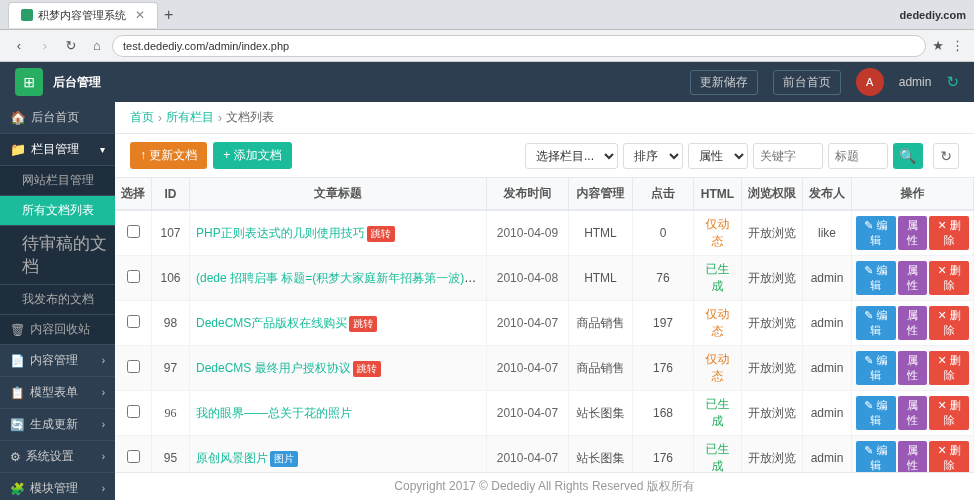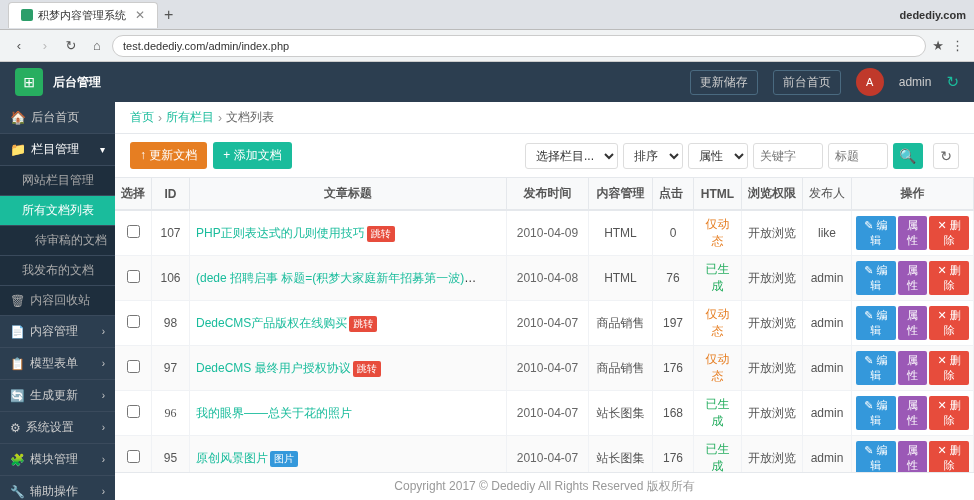--- a/index.html
+++ b/index.html
@@ -63,21 +63,21 @@
         <span style="font-size:13px;">📁</span>
         <span>栏目管理</span>
         <span style="margin-left:auto;font-size:10px;">▾</span>
       </div>
       <div style="padding:6px 8px 6px 22px;display:flex;align-items:center;cursor:pointer;color:#aaa;font-size:12px;border-bottom:1px solid #3a4a5c;background:#1e2e3d;">
         <span>网站栏目管理</span>
       </div>
       <div style="padding:6px 8px 6px 22px;display:flex;align-items:center;cursor:pointer;color:#fff;font-size:12px;border-bottom:1px solid #3a4a5c;background:#1abc9c;">
         <span>所有文档列表</span>
       </div>
-      <div style="padding:6px 8px 6px 22px;display:flex;align-items:center;cursor:pointer;color:#aaa;font-size:12px;border-bottom:1px solid #3a4a5c;background:#1e2e3d;justify-content:flex-end;">
+      <div style="padding:6px 8px 6px 22px;display:flex;align-items:center;cursor:pointer;color:#aaa;font-size:17px;border-bottom:1px solid #3a4a5c;background:#1e2e3d;">
         <span>待审稿的文档</span>
       </div>
       <div style="padding:6px 8px 6px 22px;display:flex;align-items:center;cursor:pointer;color:#aaa;font-size:12px;border-bottom:1px solid #3a4a5c;background:#1e2e3d;">
         <span>我发布的文档</span>
       </div>
       <div style="padding:6px 8px 6px 10px;display:flex;align-items:center;gap:5px;cursor:pointer;color:#aaa;font-size:12px;border-bottom:1px solid #3a4a5c;background:#1e2e3d;">
         <span style="font-size:12px;">🗑</span>
         <span>内容回收站</span>
       </div>
       <div style="padding:7px 10px;display:flex;align-items:center;gap:5px;cursor:pointer;color:#ccc;font-size:12px;border-bottom:1px solid #3a4a5c;">
@@ -145,24 +145,24 @@
 
       <div style="flex:1;overflow:auto;">
         <table style="width:100%;border-collapse:collapse;background:#fff;font-size:12px;">
           <thead>
             <tr style="background:#f8f9fa;">
               <th style="padding:7px 6px;text-align:center;border-bottom:2px solid #e5e8ec;border-right:1px solid #e5e8ec;font-weight:600;color:#555;width:30px;">选择</th>
               <th style="padding:7px 6px;text-align:center;border-bottom:2px solid #e5e8ec;border-right:1px solid #e5e8ec;font-weight:600;color:#555;width:38px;">ID</th>
               <th style="padding:7px 6px;text-align:center;border-bottom:2px solid #e5e8ec;border-right:1px solid #e5e8ec;font-weight:600;color:#555;">文章标题</th>
               <th style="padding:7px 6px;text-align:center;border-bottom:2px solid #e5e8ec;border-right:1px solid #e5e8ec;font-weight:600;color:#555;width:82px;">发布时间</th>
               <th style="padding:7px 6px;text-align:center;border-bottom:2px solid #e5e8ec;border-right:1px solid #e5e8ec;font-weight:600;color:#555;width:64px;">内容管理</th>
-              <th style="padding:7px 6px;text-align:left;border-bottom:2px solid #e5e8ec;border-right:1px solid #e5e8ec;font-weight:600;color:#555;width:38px;">点击</th>
+              <th style="padding:7px 6px;text-align:center;border-bottom:2px solid #e5e8ec;border-right:1px solid #e5e8ec;font-weight:600;color:#555;width:38px;">点击</th>
               <th style="padding:7px 6px;text-align:center;border-bottom:2px solid #e5e8ec;border-right:1px solid #e5e8ec;font-weight:600;color:#555;width:48px;">HTML</th>
               <th style="padding:7px 6px;text-align:center;border-bottom:2px solid #e5e8ec;border-right:1px solid #e5e8ec;font-weight:600;color:#555;width:60px;">浏览权限</th>
-              <th style="padding:7px 6px;text-align:center;border-bottom:2px solid #e5e8ec;border-right:1px solid #e5e8ec;font-weight:400;color:#555;width:45px;">发布人</th>
+              <th style="padding:7px 6px;text-align:center;border-bottom:2px solid #e5e8ec;border-right:1px solid #e5e8ec;font-weight:700;color:#555;width:45px;">发布人</th>
               <th style="padding:7px 4px;text-align:center;border-bottom:2px solid #e5e8ec;font-weight:600;color:#555;width:122px;">操作</th>
             </tr>
           </thead>
           <tbody id="table-body">
           <tr style="background: rgb(255, 255, 255);">
       <td style="padding:5px 6px;border-bottom:1px solid #f0f2f5;border-right:1px solid #f0f2f5;text-align:center;">
         <input type="checkbox" style="cursor: pointer;">
       </td>
       <td style="padding:5px 6px;border-bottom:1px solid #f0f2f5;border-right:1px solid #f0f2f5;text-align:center;color:#555;">107</td>
       <td style="padding:5px 6px;border-bottom:1px solid #f0f2f5;border-right:1px solid #f0f2f5;text-align:left;max-width:240px;overflow:hidden;white-space:nowrap;text-overflow:ellipsis;">
@@ -251,21 +251,21 @@
               <tr style="background: rgb(255, 255, 255);">
       <td style="padding:5px 6px;border-bottom:1px solid #f0f2f5;border-right:1px solid #f0f2f5;text-align:center;">
         <input type="checkbox" style="cursor: pointer;">
       </td>
       <td style="padding:5px 6px;border-bottom:1px solid #f0f2f5;border-right:1px solid #f0f2f5;text-align:center;color:#555;font-family:Liberation Serif, serif;">96</td>
       <td style="padding:5px 6px;border-bottom:1px solid #f0f2f5;border-right:1px solid #f0f2f5;text-align:left;max-width:240px;overflow:hidden;white-space:nowrap;text-overflow:ellipsis;">
         <a href="#" style="color:#1abc9c;text-decoration:none;">我的眼界——总关于花的照片</a>
       </td>
       <td style="padding:5px 6px;border-bottom:1px solid #f0f2f5;border-right:1px solid #f0f2f5;text-align:center;color:#666;">2010-04-07</td>
       <td style="padding:5px 6px;border-bottom:1px solid #f0f2f5;border-right:1px solid #f0f2f5;text-align:center;color:#555;">站长图集</td>
-      <td style="padding:5px 10px;border-bottom:1px solid #f0f2f5;border-right:1px solid #f0f2f5;text-align:center;color:#555;">168</td>
+      <td style="padding:5px 20px;border-bottom:1px solid #f0f2f5;border-right:1px solid #f0f2f5;text-align:center;color:#555;">168</td>
       <td style="padding:5px 6px;border-bottom:1px solid #f0f2f5;border-right:1px solid #f0f2f5;text-align:center;"><span style="color:#27ae60;">已生成</span></td>
       <td style="padding:5px 6px;border-bottom:1px solid #f0f2f5;border-right:1px solid #f0f2f5;text-align:center;color:#555;">开放浏览</td>
       <td style="padding:5px 6px;border-bottom:1px solid #f0f2f5;border-right:1px solid #f0f2f5;text-align:center;color:#555;">admin</td>
       <td style="padding:5px 4px;border-bottom:1px solid #f0f2f5;text-align:center;">
         <div style="display:flex;gap:2px;justify-content:center;">
           <button style="background:#3498db;border:none;color:#fff;padding:2px 6px;border-radius:2px;cursor:pointer;font-size:11px;font-family:inherit;">✎ 编辑</button>
           <button style="background:#9b59b6;border:none;color:#fff;padding:2px 6px;border-radius:2px;cursor:pointer;font-size:11px;font-family:inherit;">属性</button>
           <button style="background:#e74c3c;border:none;color:#fff;padding:2px 6px;border-radius:2px;cursor:pointer;font-size:11px;font-family:inherit;">✕ 删除</button>
         </div>
       </td>

